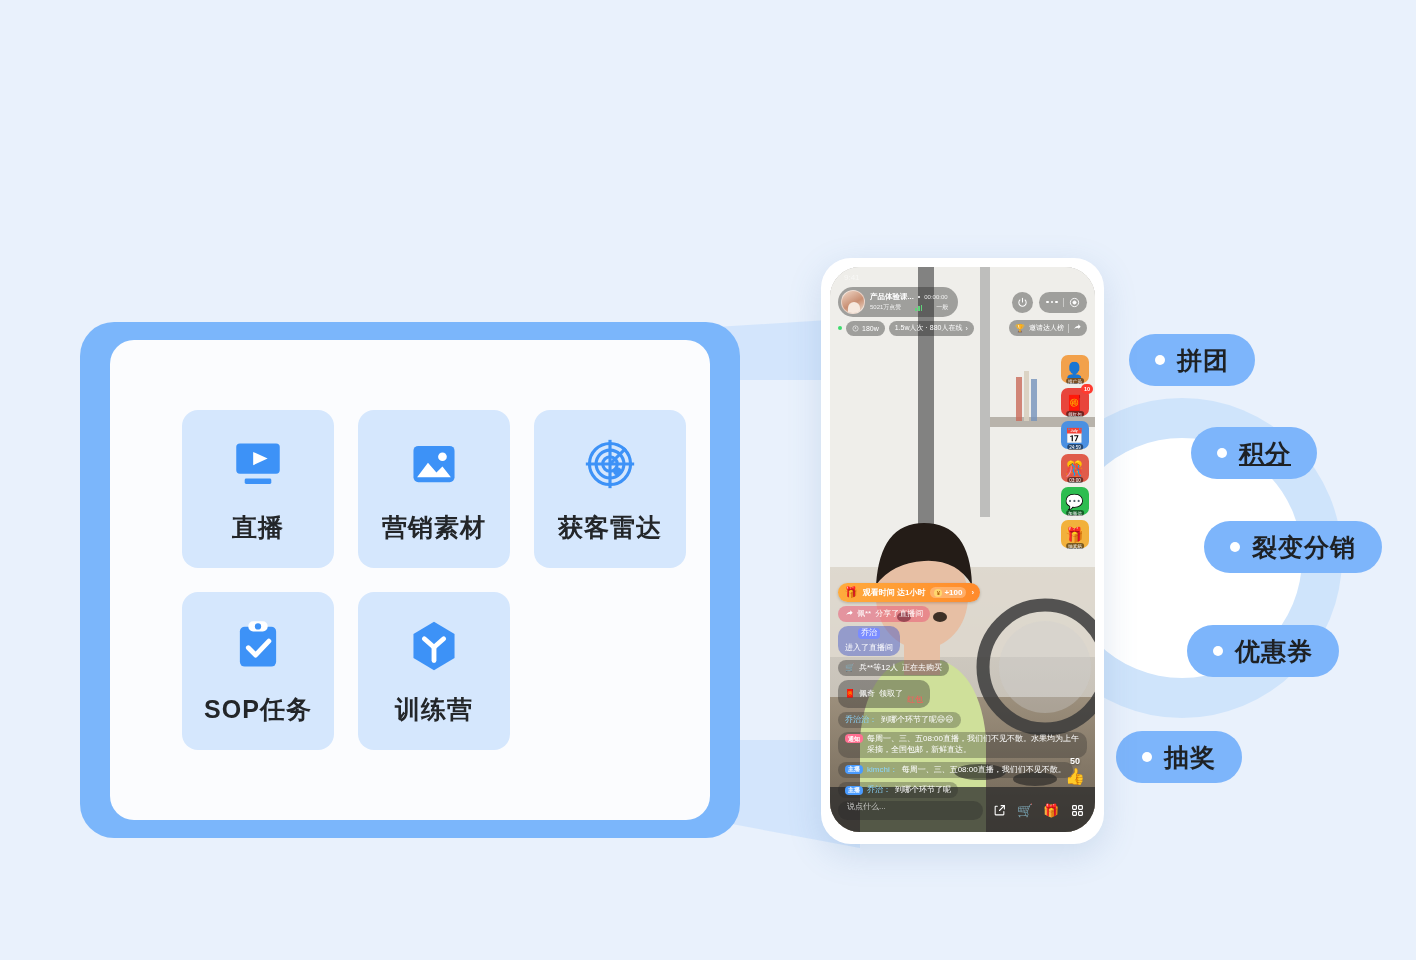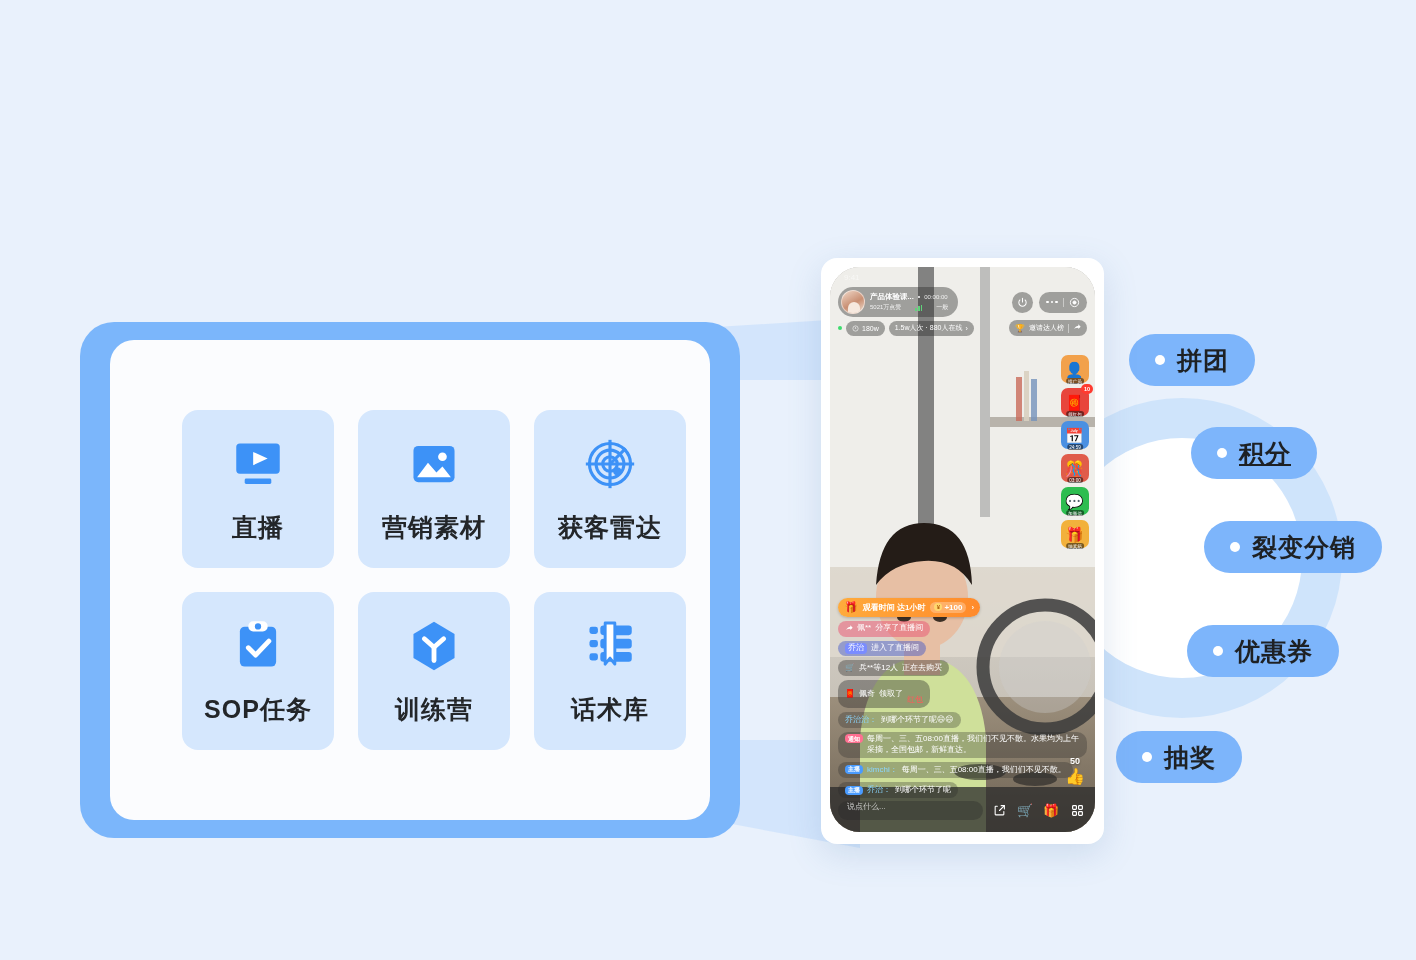--- a/index.html
+++ b/index.html
@@ -70,21 +70,21 @@
   .tile .lbl{
     font-size:25px; font-weight:700; color:#232629;
     letter-spacing:1px;
   }
 
   
   .phone{
     position:absolute; left:821px; top:258px;
     width:283px; height:586px;
     background:#ffffff;
-    border-radius:16px;
+    border-radius:30px;
     box-shadow:0 10px 34px rgba(80,120,170,.18);
     z-index:8;
     padding:9px 9px 12px 9px;
   }
   .screen{
     position:relative;
     width:100%; height:100%;
     border-radius:30px;
     overflow:hidden;
     background:#8d8b84;
@@ -207,21 +207,21 @@
     color:#b4600f;font-size:6px;line-height:8px;text-align:center;font-weight:700;}
   .chev{ font-size:8px; opacity:.9; }
 
   .msg{
     width:fit-content; max-width:100%;
     border-radius:10px; padding:2.5px 7px;
     font-size:8px; line-height:1.35; color:#fff;
     display:flex; align-items:center; gap:4px;
   }
   .msg-share{ background:rgba(233,93,120,.55); }
-  .msg-enter{ background:rgba(70,90,200,.48); }
+  .msg-enter{ background:rgba(70,90,200,.48);flex-direction:column; }
   .msg-buy{ background:rgba(40,40,40,.38); }
   .msg-red{ background:rgba(40,40,40,.38); }
   .msg-plain{ background:rgba(40,40,40,.30); }
   .name-blue{ color:#8ad6ff; }
   .name-hl{ background:#7a8cff; border-radius:4px; padding:0 3px; color:#fff; }
   .tag{
     font-size:6px; border-radius:4px; padding:0.5px 3px; font-weight:700;
     flex:none;
   }
   .tag-notice{ background:#ff6f91; color:#fff; }
@@ -318,34 +318,20 @@
 
     <div class="tile">
       <svg class="ico" viewBox="0 0 48 48">
         <polygon points="24,4 41,14 41,34 24,44 7,34 7,14" fill="#3d92f7"></polygon>
         <path d="M16 18 L24 25 L32 18" fill="none" stroke="#ffffff" stroke-width="4" stroke-linecap="round" stroke-linejoin="round"></path>
         <line x1="24" y1="25" x2="24" y2="36" stroke="#ffffff" stroke-width="4" stroke-linecap="round"></line>
       </svg>
       <div class="lbl">训练营</div>
     </div>
 
-    <div class="tile">
-      <svg class="ico" viewBox="0 0 48 48">
-        <g fill="#3d92f7">
-          <rect x="7" y="8" width="7" height="6" rx="2"></rect>
-          <rect x="7" y="19" width="7" height="6" rx="2"></rect>
-          <rect x="7" y="30" width="7" height="6" rx="2"></rect>
-          <rect x="16" y="7" width="26" height="8" rx="2.5"></rect>
-          <rect x="16" y="18" width="26" height="8" rx="2.5"></rect>
-          <rect x="16" y="29" width="26" height="8" rx="2.5"></rect>
-        </g>
-        <path d="M20 5 h8 v34 l-4 -5 l-4 5 Z" fill="#ffffff" stroke="#3d92f7" stroke-width="2.4" stroke-linejoin="round"></path>
-      </svg>
-      <div class="lbl">话术库</div>
-    </div>
 
   </div>
 </div>
 
 <div class="phone">
   <div class="screen">
 
     <svg class="bg-photo" viewBox="0 0 265 565" preserveAspectRatio="none">
       <defs>
         <linearGradient id="room" x1="0" y1="0" x2="0" y2="1">

